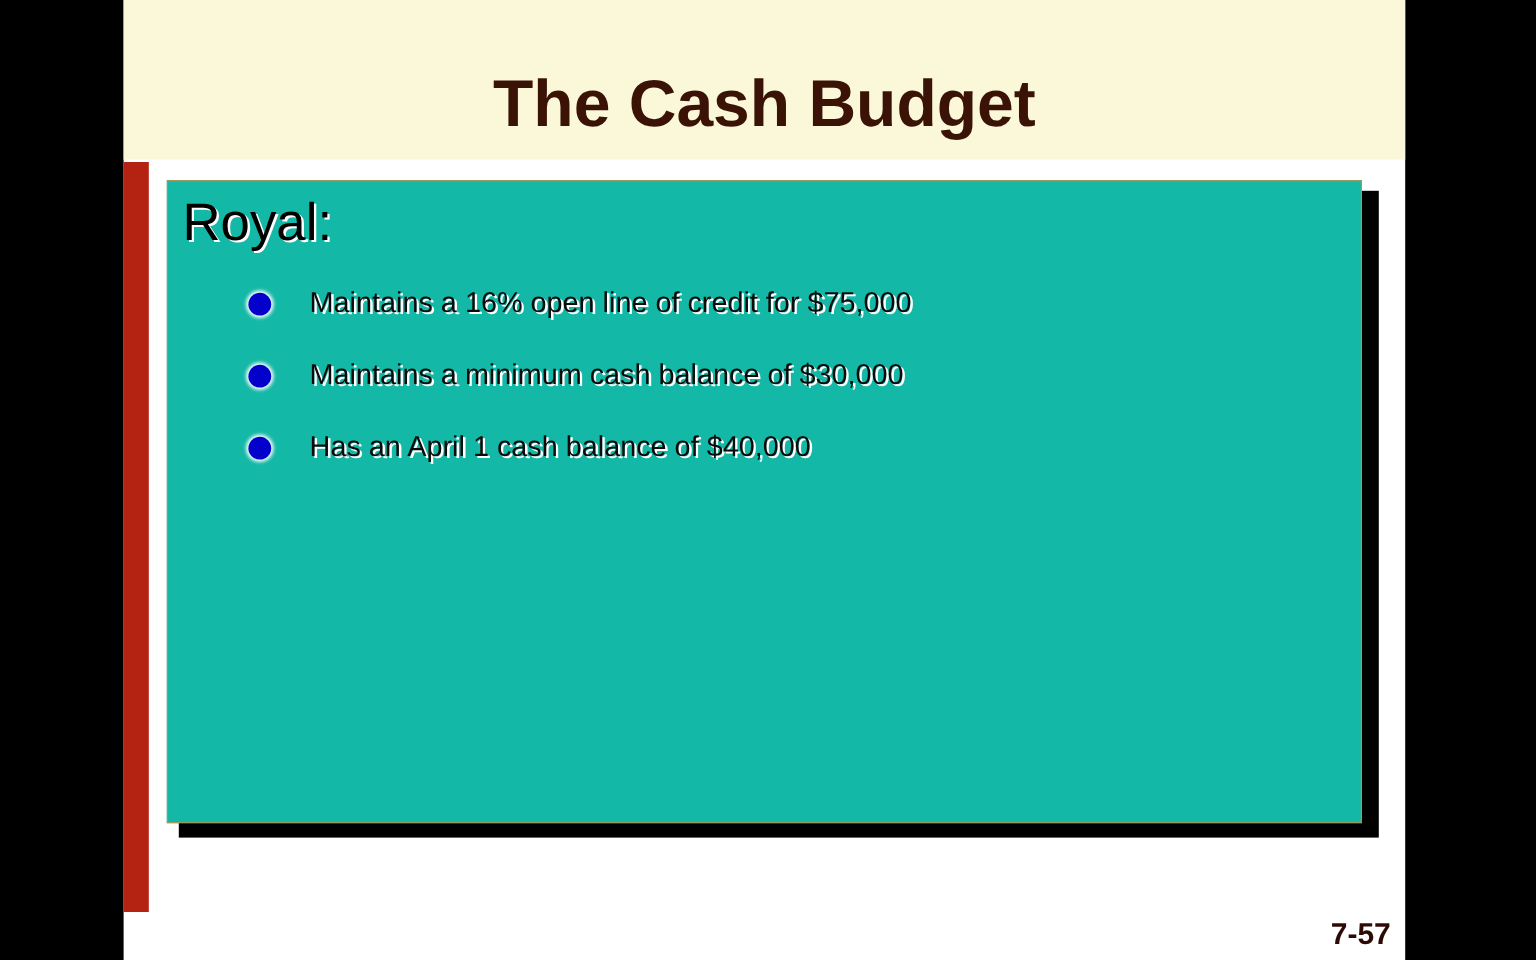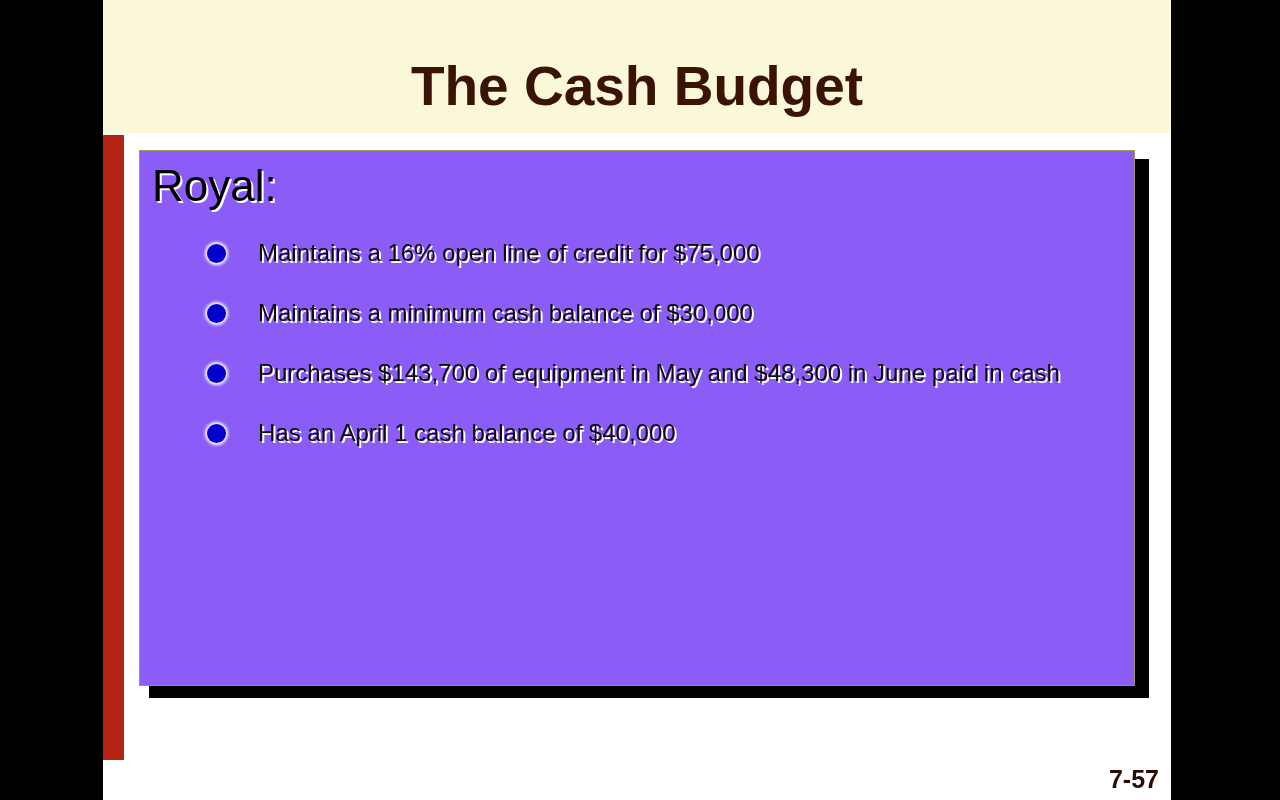--- a/index.html
+++ b/index.html
@@ -74,21 +74,21 @@
     height: 539px;
     background: #000000;
   }
 
   .content-box {
     position: absolute;
     left: 36px;
     top: 150px;
     width: 996px;
     height: 536px;
-    background: #8b5cf6;
+    background: #14b8a6;
     border: 1px solid #9a9a60;
     box-sizing: border-box;
     overflow: hidden;
   }
 
   .heading {
     position: absolute;
     left: 12px;
     top: 9px;
     font-size: 44px;
@@ -171,24 +171,20 @@
           <span class="bullet-text">Maintains a 16% open line of credit for $75,000</span>
         </div>
 
         <div class="bullet-item">
           <span class="bullet-dot"></span>
           <span class="bullet-text">Maintains a minimum cash balance of $30,000</span>
         </div>
 
 
 
-        <div class="bullet-item">
-          <span class="bullet-dot"></span>
-          <span class="bullet-text">Purchases $143,700 of equipment in May and $48,300 in June paid in cash</span>
-        </div>
 
         <div class="bullet-item">
           <span class="bullet-dot"></span>
           <span class="bullet-text">Has an April 1 cash balance of $40,000</span>
         </div>
 
       </div>
     </div>
 
     <div class="page-number">7-57</div>

